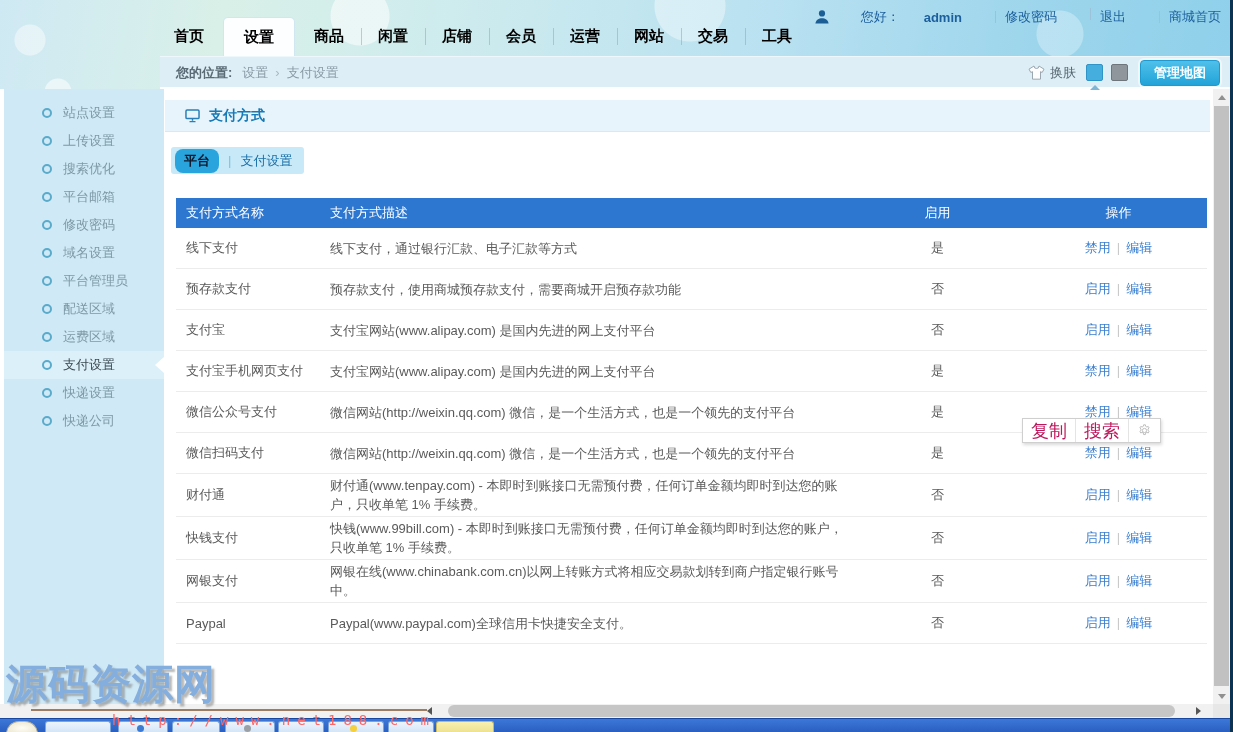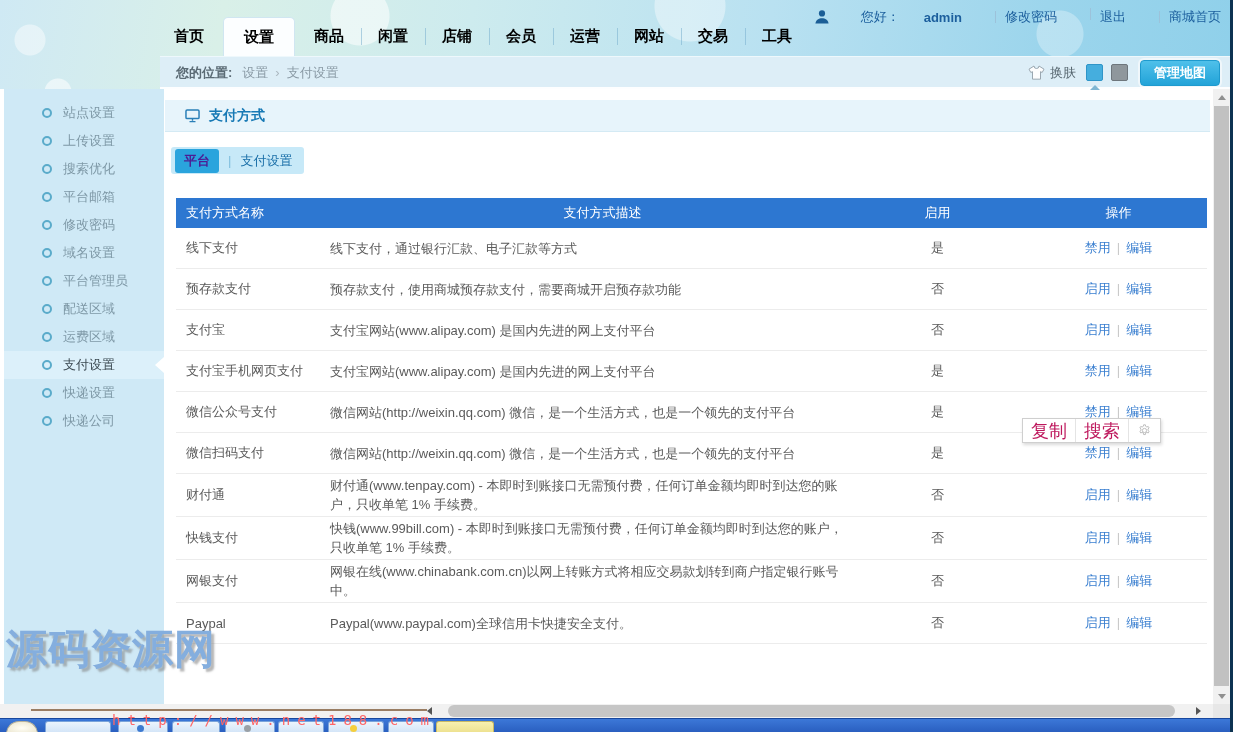--- a/index.html
+++ b/index.html
@@ -94,32 +94,32 @@
     color:#1779b5; font-size:14px; font-weight:bold;
   }
   .panel-title .ticon { margin-right:9px; display:flex; }
   .sub-tabs {
     position:absolute; left:11px; top:58px; height:27px;
     background:#c7e9f8; border-radius:3px; display:inline-flex; align-items:center;
     padding:0 12px 0 4px; font-size:13px;
   }
   .sub-tab { cursor:pointer; }
   .sub-tab.active {
-    background:var(--accent-cyan,#2aa4dd); color:#4c1d95; font-weight:bold;
-    padding:3px 9px; border-radius:3px;
+    background:var(--accent-cyan,#2aa4dd); color:#0f172a; font-weight:bold;
+    padding:3px 9px; border-radius:8px;
   }
   .sub-sep { color:#7fbede; margin:0 9px; }
   .sub-tab.plain { color:#1a6fa8; }
   
   .pay-table { position:absolute; left:16px; top:109px; width:1031px; font-size:13px; }
   .t-head { display:flex; align-items:center; height:30px; background:var(--header-blue,#2d77d1); color:#fff; }
   .cell { box-sizing:border-box; }
   .c-name { width:154px; padding-left:10px; }
   .c-desc { flex:1; padding-right:25px; }
-  .t-head .c-desc { text-align:center; padding-right:0; }
+  .t-head .c-desc { text-align:left; padding-right:0; }
   .c-enable { width:125px; text-align:center; }
   .c-ops { width:207px; text-align:center; padding-left:30px; }
   .t-row {
     display:flex; align-items:center; min-height:40px;
     border-bottom:1px solid #ececec; color:#5a5a5a; background:#fff;
   }
   .t-row .c-desc { line-height:19px; padding-top:2px; padding-bottom:2px; }
   .op-link { color:var(--link-blue,#3a7fd0); cursor:pointer; }
   .op-sep { color:#c9c9c9; margin:0 6px; }
   
@@ -138,21 +138,21 @@
   .tri-up { border-left:4px solid transparent; border-right:4px solid transparent; border-bottom:5px solid #909090; }
   .tri-down { border-left:4px solid transparent; border-right:4px solid transparent; border-top:5px solid #909090; }
   .v-thumb { position:absolute; left:1px; top:17px; width:15px; height:580px; background:#c1c1c1; cursor:pointer; }
   .h-scroll { position:absolute; left:0; top:704px; width:1213px; height:14px; background:#f1f1f1; z-index:6; }
   .h-thumb { position:absolute; left:448px; top:1px; width:727px; height:12px; background:#c6c6c6; border-radius:6px; cursor:pointer; }
   .h-left { position:absolute; left:427px; top:3px; border-top:4px solid transparent; border-bottom:4px solid transparent; border-right:5px solid #555; cursor:pointer; }
   .h-right { position:absolute; left:1196px; top:3px; border-top:4px solid transparent; border-bottom:4px solid transparent; border-left:5px solid #555; cursor:pointer; }
   .sb-corner { position:absolute; right:3px; top:704px; width:17px; height:14px; background:#e7e7e7; z-index:6; }
   
   .wm-title {
-    position:absolute; left:6px; top:625px; z-index:40; pointer-events:none;
+    position:absolute; left:6px; top:660px; z-index:40; pointer-events:none;
     font-size:41px; font-weight:bold; color:#84aede; letter-spacing:1px; line-height:1.2;
     text-shadow:3px 3px 2px rgba(125,125,125,.55);
   }
   .wm-line { position:absolute; left:31px; top:709px; width:396px; height:2px; background:#9a7d63; z-index:41; }
   .wm-url {
     position:absolute; left:112px; top:712px; z-index:42; pointer-events:none;
     font-family:"DejaVu Sans Mono","Liberation Mono",monospace;
     font-size:14px; color:#f66; letter-spacing:7px; white-space:nowrap;
   }
   

